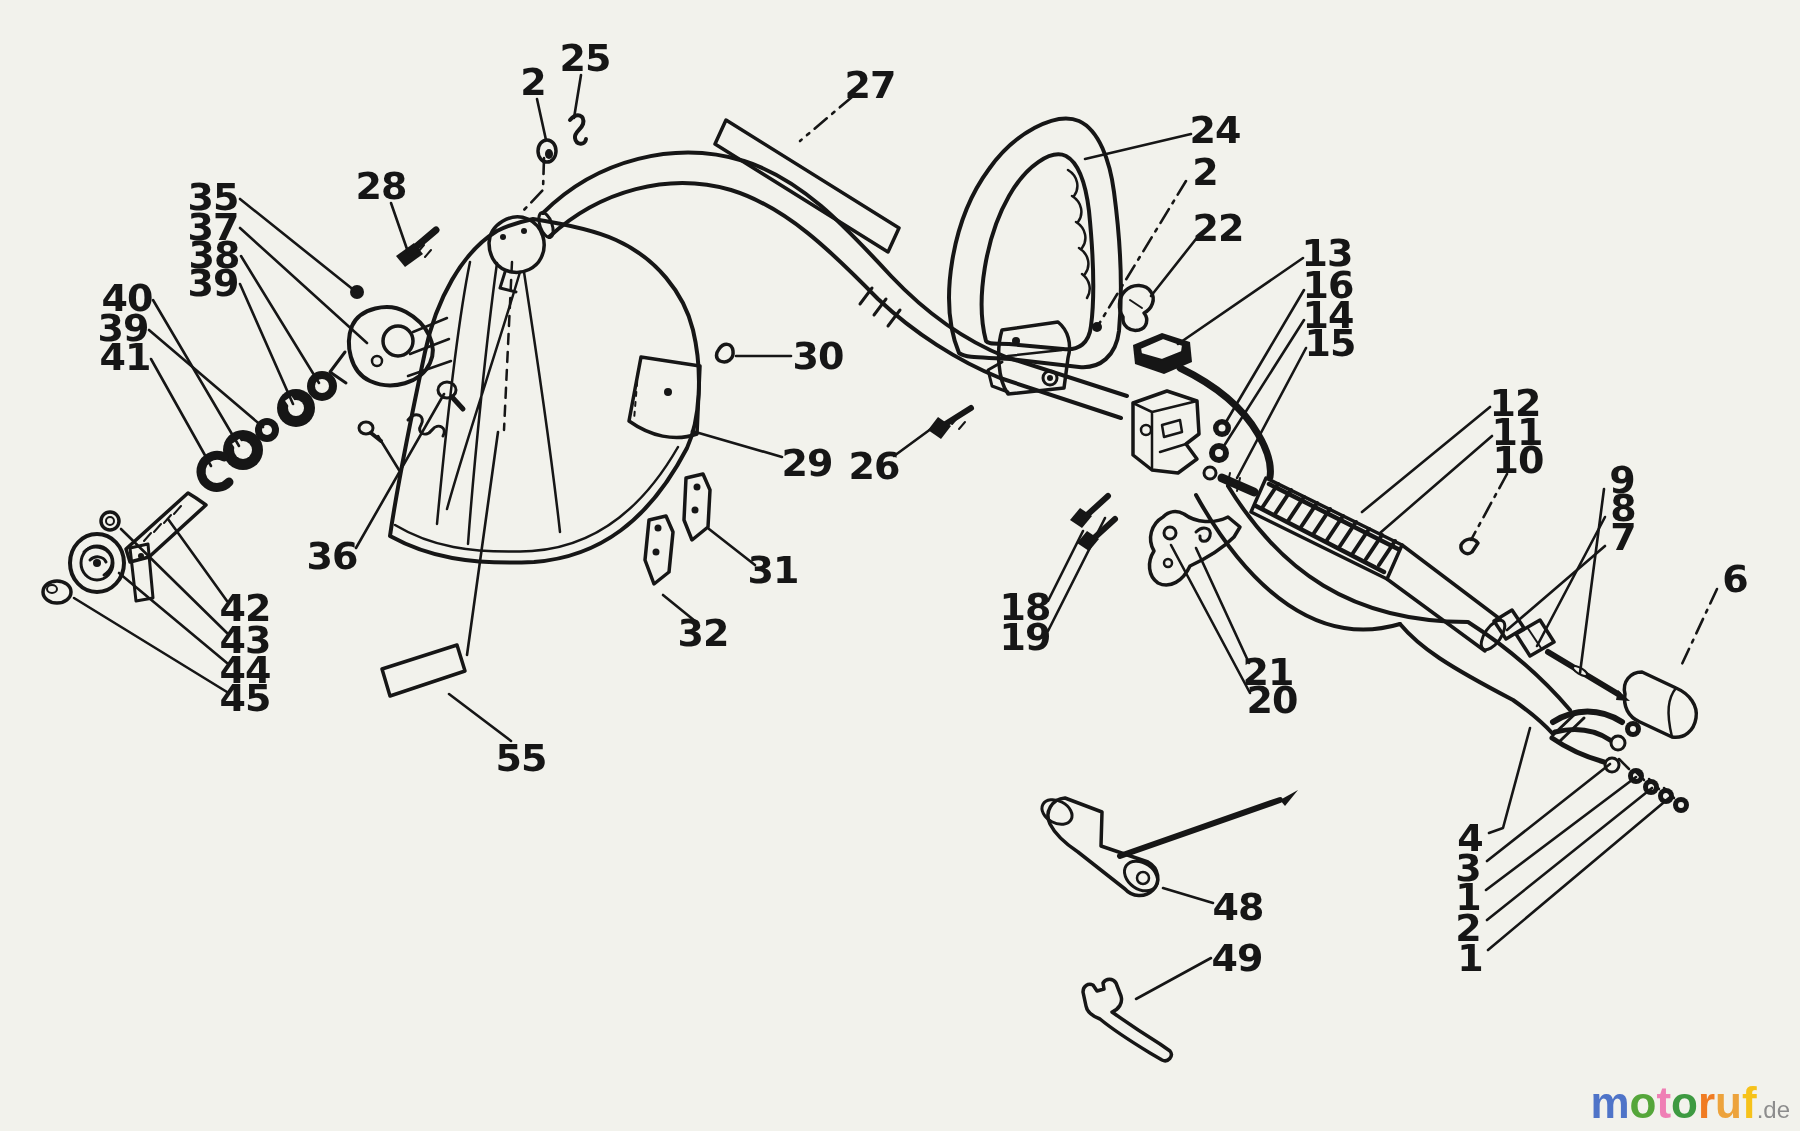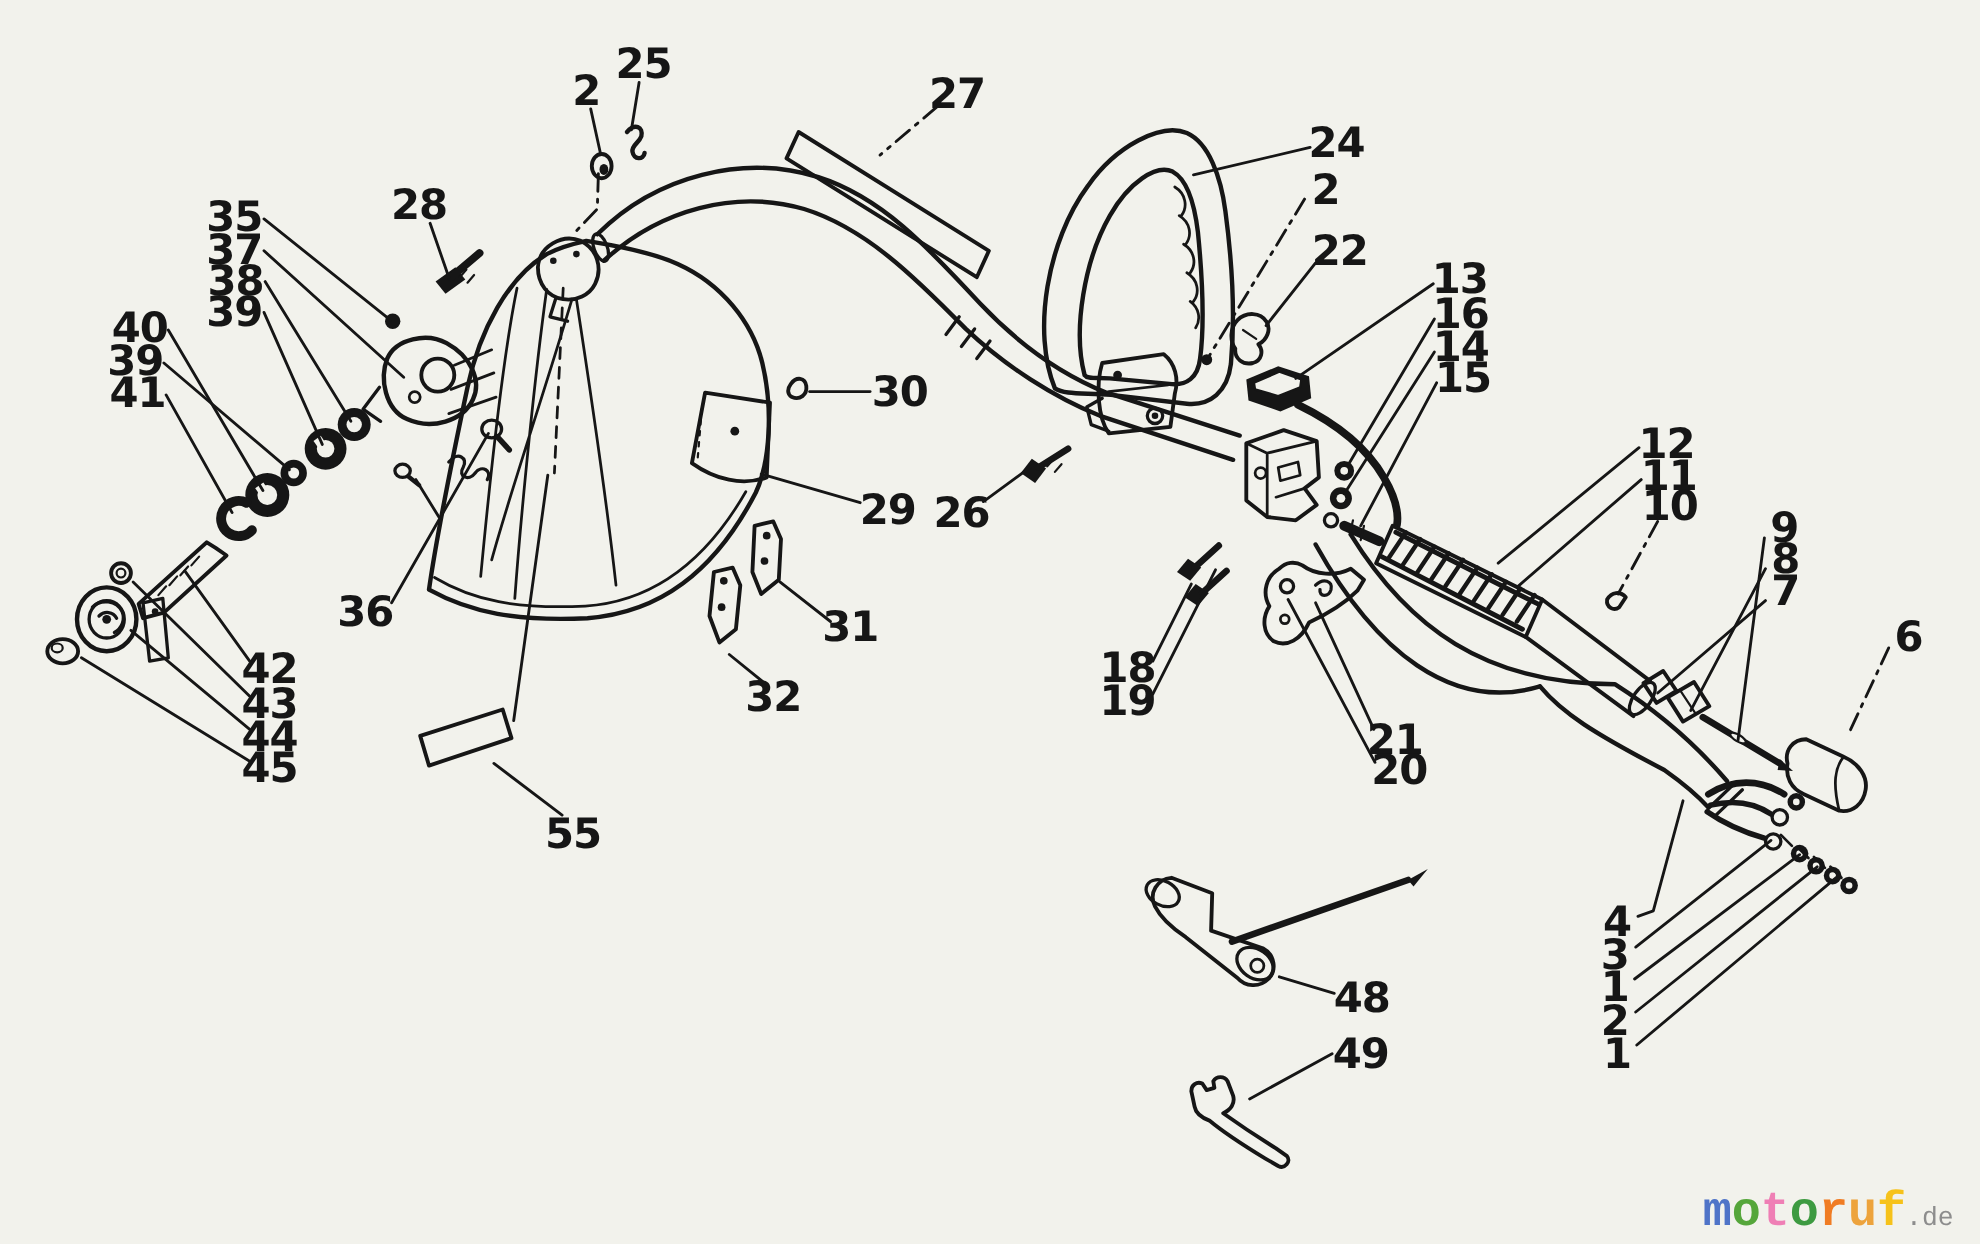--- a/index.html
+++ b/index.html
@@ -12,22 +12,22 @@
   #diagram{position:absolute;left:0;top:0;}
   .ink-stroke{stroke:var(--ink,#151515);fill:none;stroke-linecap:round;stroke-linejoin:round;}
   .ink-fill{fill:var(--ink,#151515);stroke:none;}
   .bg-fill{fill:var(--bg,#f2f2ec);}
   .callout-text{
     font-family:"DejaVu Sans",sans-serif;
     font-weight:700;font-size:38px;letter-spacing:-1px;
     fill:var(--ink,#151515);
   }
   #wordmark{
-    position:absolute;right:24px;bottom:6px;
-    font-family:Liberation Mono, monospace;
+    position:absolute;right:10px;bottom:6px;
+    font-family:Liberation Sans, sans-serif;
     font-weight:700;font-size:44px;line-height:1;
     user-select:none;
     text-align:center;
   }
   #wordmark .suffix{font-size:24px;font-weight:400;}
 </style>
 </head>
 <body style="--bg: #f2f2ec; --ink: #161616;">
 
 <div id="stage">

